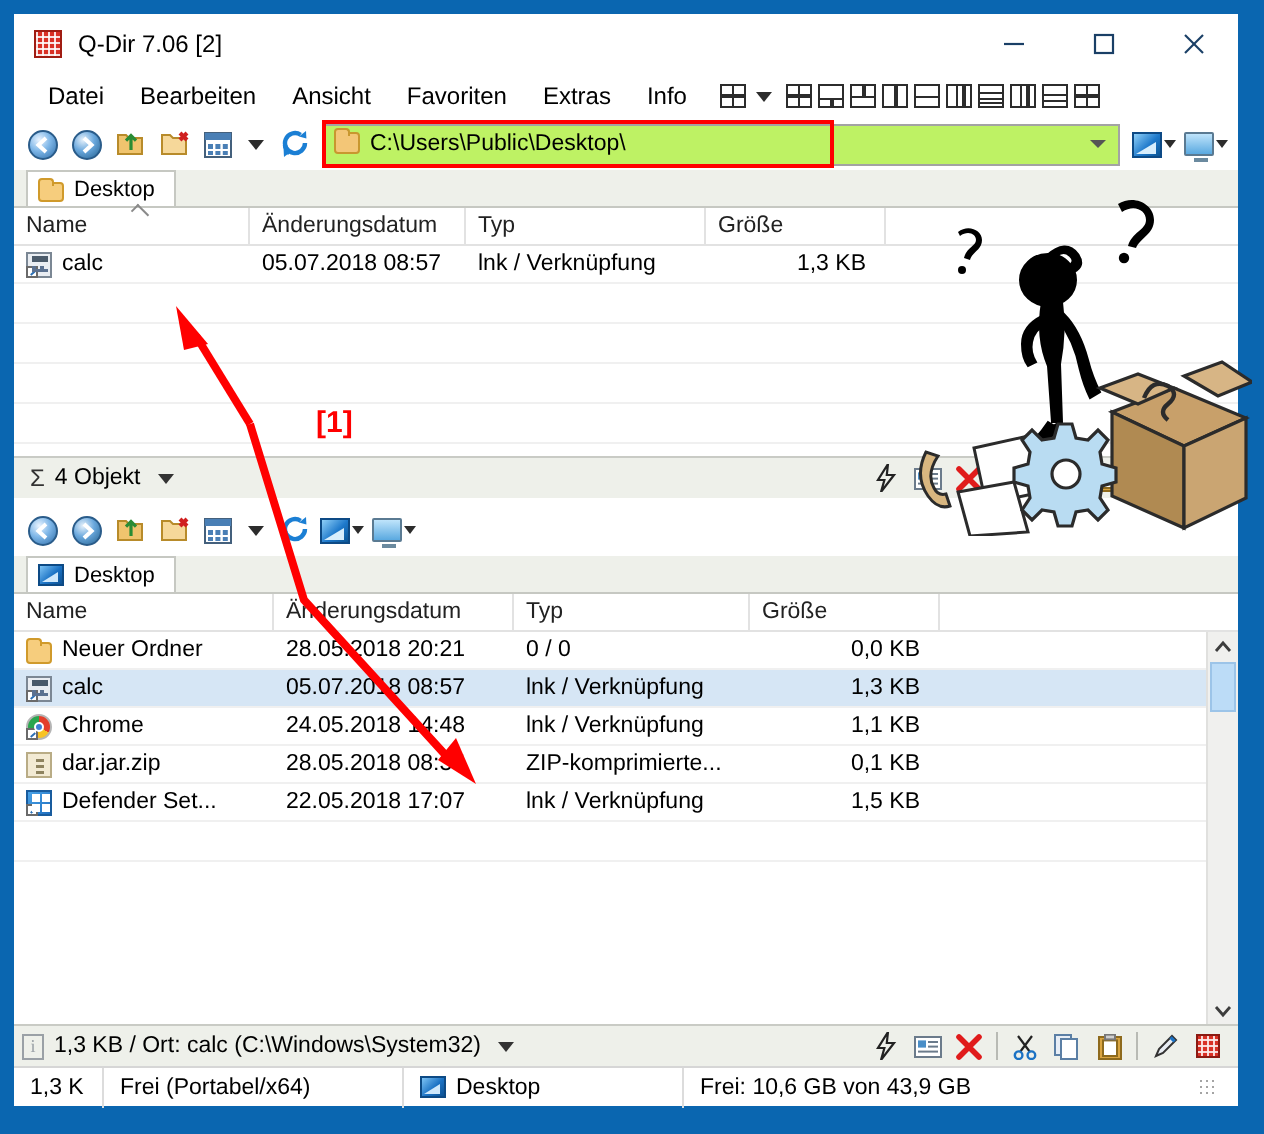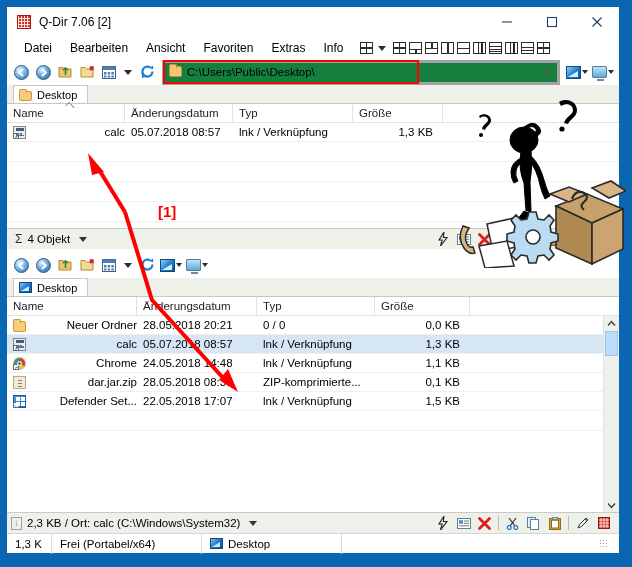--- a/index.html
+++ b/index.html
@@ -64,21 +64,21 @@
   }
   .navbtn{width:20px;height:20px;display:flex;align-items:center;justify-content:center;cursor:default;}
   .circ{
     width:15px;height:15px;border-radius:50%;
     background:radial-gradient(circle at 35% 30%,#eaf4ff 0%,#7fb7e8 45%,#2c6ca8 100%);
     border:1px solid #2a5c8a;display:flex;align-items:center;justify-content:center;
     box-sizing:border-box;
   }
   .circ svg{display:block;}
   .addr-field{
-    flex:1 1 auto;height:19px;border:3px solid #a3a3a3;background:#15803d;
+    flex:1 1 auto;height:19px;border:1px solid #a3a3a3;background:#bef264;
     display:flex;align-items:center;position:relative;margin:0 3px;justify-content:flex-end;
   }
   .addr-red{
     position:absolute;left:-2px;top:-3px;height:24px;border:2px solid #ff0000;
     box-sizing:border-box;pointer-events:none;
   }
   .addr-ico{width:13px;height:12px;margin:0 5px 0 4px;flex:0 0 auto;}
   .folder-ico{
     width:13px;height:11px;background:#f3c677;border:1px solid #c8972f;
     border-radius:0 2px 2px 2px;box-sizing:border-box;position:relative;
@@ -145,21 +145,21 @@
     transform:rotate(45deg);transform-origin:center;
   }
   
   .listbody{flex:1 1 auto;overflow:hidden;position:relative;background:#fff;display:flex;}
   .rows{flex:1 1 auto;position:relative;}
   .rowline{
     height:19px;display:flex;align-items:center;box-sizing:border-box;
     border-bottom:1px solid #f0f0f0;font-size:11.5px;color:#000;cursor:default;
   }
   .rowline.sel{background:#d6e6f5;}
-  .cell{box-sizing:border-box;padding-left:6px;overflow:hidden;white-space:nowrap;justify-content:space-between;}
+  .cell{box-sizing:border-box;padding-left:6px;overflow:hidden;white-space:nowrap;}
   .cell.name{display:flex;align-items:center;gap:5px;}
   .cell.size{text-align:right;padding-right:10px;padding-left:0;}
   .emptyrow{height:19px;border-bottom:1px solid #f0f0f0;}
   
   .fi{width:13px;height:13px;flex:0 0 13px;position:relative;}
   .fi-folder{
     background:#f6cd7d;border:1px solid #d09a2b;box-sizing:border-box;
     border-radius:0 2px 2px 2px;margin-top:2px;height:11px;
   }
   .fi-folder:before{
@@ -714,21 +714,21 @@
           <div class="sbtn">
             <svg width="9" height="7" viewBox="0 0 9 7">
                 <path d="M1 1.5 L4.5 5.5 L8 1.5"></path>
               </svg>
           </div>
         </div>
       </div>
 
       <div class="statusbar">
         <span class="infoglyph">i</span>
-        <span>2,3 KB / Ort: calc (C:\Windows\System32)</span>
+        <span>1,3 KB / Ort: calc (C:\Windows\System32)</span>
         <span class="st-caret"></span>
         <div class="st-icons">
           <div class="si">
             <svg width="12" height="14" viewBox="0 0 12 14">
                 <path d="M7 0 L2 8 L5.2 8 L3.5 14 L10 5.5 L6.4 5.5 Z" fill="none" stroke="#222" stroke-width="1.1"></path>
               </svg>
           </div>
           <div class="si">
             <svg width="14" height="11" viewBox="0 0 14 11">
                 <rect x="0.5" y="0.5" width="13" height="10" fill="#fff" stroke="#6b7b8b"></rect>
@@ -794,20 +794,21 @@
       <span>1,3 K</span>
     </div>
     <div class="ws-cell" style="width:150px">
       <span>Frei (Portabel/x64)</span>
     </div>
     <div class="ws-cell" style="width:140px">
       <span class="screen-ico"></span>
       <span>Desktop</span>
     </div>
     <div class="ws-cell last">
+      <span>Frei: 10,6 GB von 43,9 GB</span>
       <span class="grip"></span>
     </div>
   </div>
 
 </div>
 
 <svg id="art" viewBox="0 0 175 170">
 
   <g fill="#000">
     <path d="M108 4 c8-5 18 0 18 8 c0 7-7 9-9 14 l-4 -1 c2-7 9-8 9-13 c0-5-6-8-12-4 z"></path>

